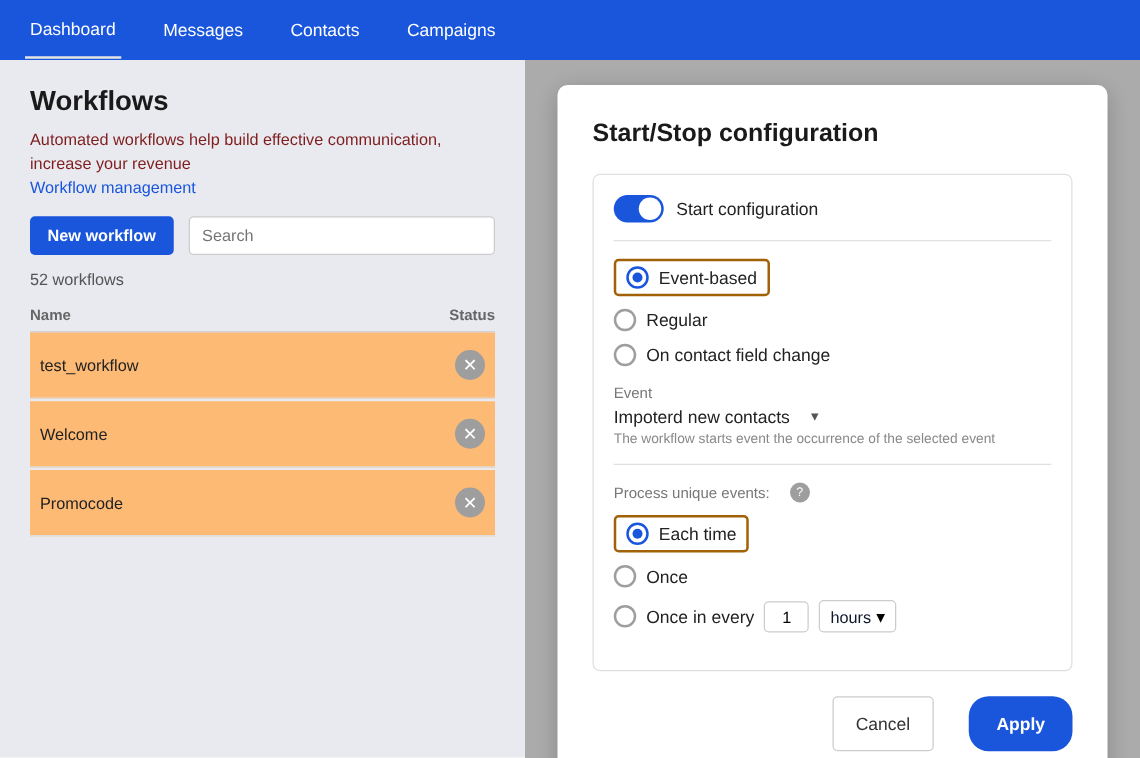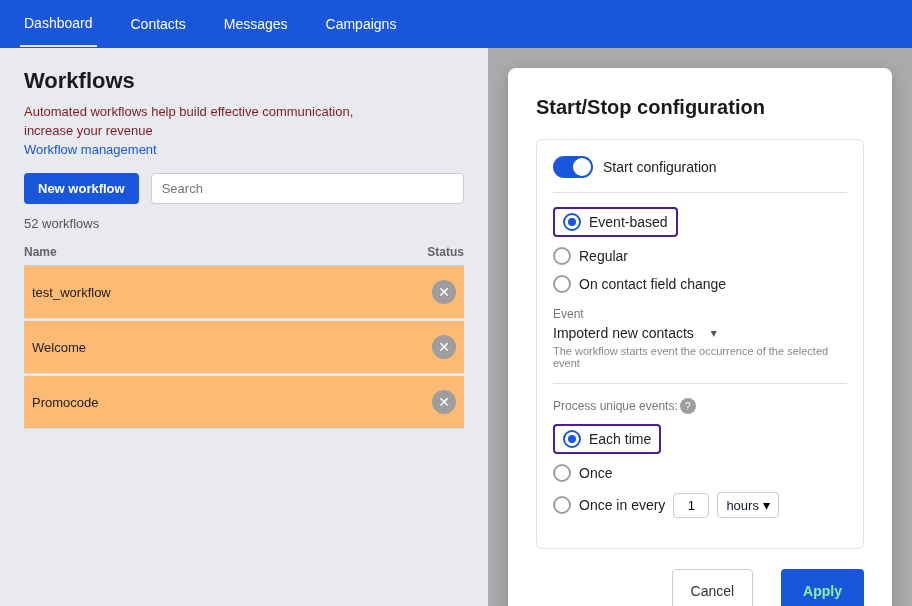--- a/index.html
+++ b/index.html
@@ -27,21 +27,21 @@
 
     
     .main-layout {
       display: flex;
       flex: 1;
       overflow: hidden;
     }
 
     
     .left-panel {
-      width: 488px;
+      width: 420px;
       background: #e8eaf0;
       padding: 20px 24px;
       flex-shrink: 0;
       overflow: hidden;
     }
     .left-panel h1 {
       font-size: 22px;
       font-weight: 700;
       color: #1a1a1a;
       margin-bottom: 10px;
@@ -228,21 +228,21 @@
       background: #1a56db;
       border-radius: 50%;
     }
     .radio-label {
       font-size: 14px;
       color: #222;
     }
 
     
     .highlight-box {
-      border: 2px solid #4c1d95;
+      border: 2px solid #a16207;
       border-radius: 4px;
       padding: 4px 8px;
       display: inline-flex;
       align-items: center;
       gap: 8px;
     }
 
     
     .field-label {
       font-size: 12px;
@@ -271,21 +271,21 @@
       margin-bottom: 14px;
     }
     .divider {
       border: none;
       border-top: 1px solid #e0e0e0;
       margin: 14px 0;
     }
     .process-label-row {
       display: flex;
       align-items: center;
-      gap: 2px;
+      gap: 16px;
       margin-bottom: 10px;
       text-align: right;
     }
     .process-label {
       font-size: 12px;
       color: #777;
     }
     .help-icon {
       width: 16px;
       height: 16px;
@@ -339,36 +339,36 @@
       background: white;
       border: 1px solid #ccc;
       padding: 9px 18px;
       border-radius: 4px;
       font-size: 14px;
       cursor: pointer;
       color: #333;
     }
     .apply-btn {
       background: #1a56db;
-      color: #86efac;
+      color: #ffffff;
       border: none;
       padding: 14px 22px;
-      border-radius: 4px;
+      border-radius: 16px;
       font-size: 14px;
       font-weight: 600;
       cursor: pointer;
     }
   </style>
 </head>
 <body>
 
 <nav class="top-nav">
   <span class="nav-item active">Dashboard</span>
+  <span class="nav-item">Messages</span>
   <span class="nav-item">Contacts</span>
-  <span class="nav-item">Messages</span>
   <span class="nav-item">Campaigns</span>
 </nav>
 
 <div class="main-layout">
 
   <div class="left-panel">
     <h1>Workflows</h1>
     <p class="desc">Automated workflows help build effective communication,</p>
     <p class="desc">increase your revenue</p>
     <a class="workflow-link">Workflow management</a>

